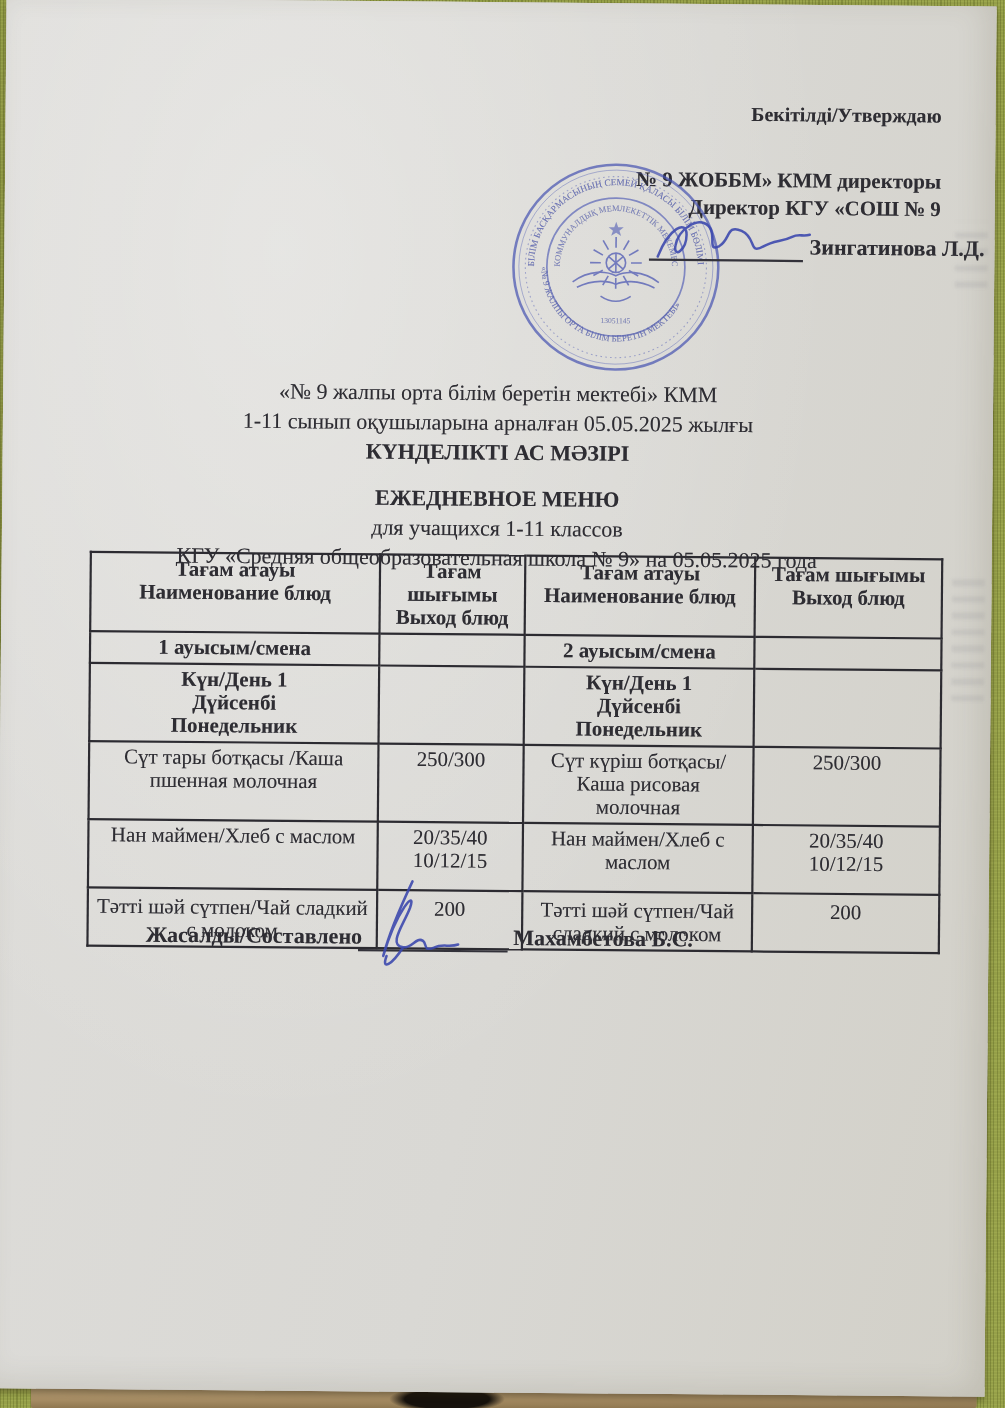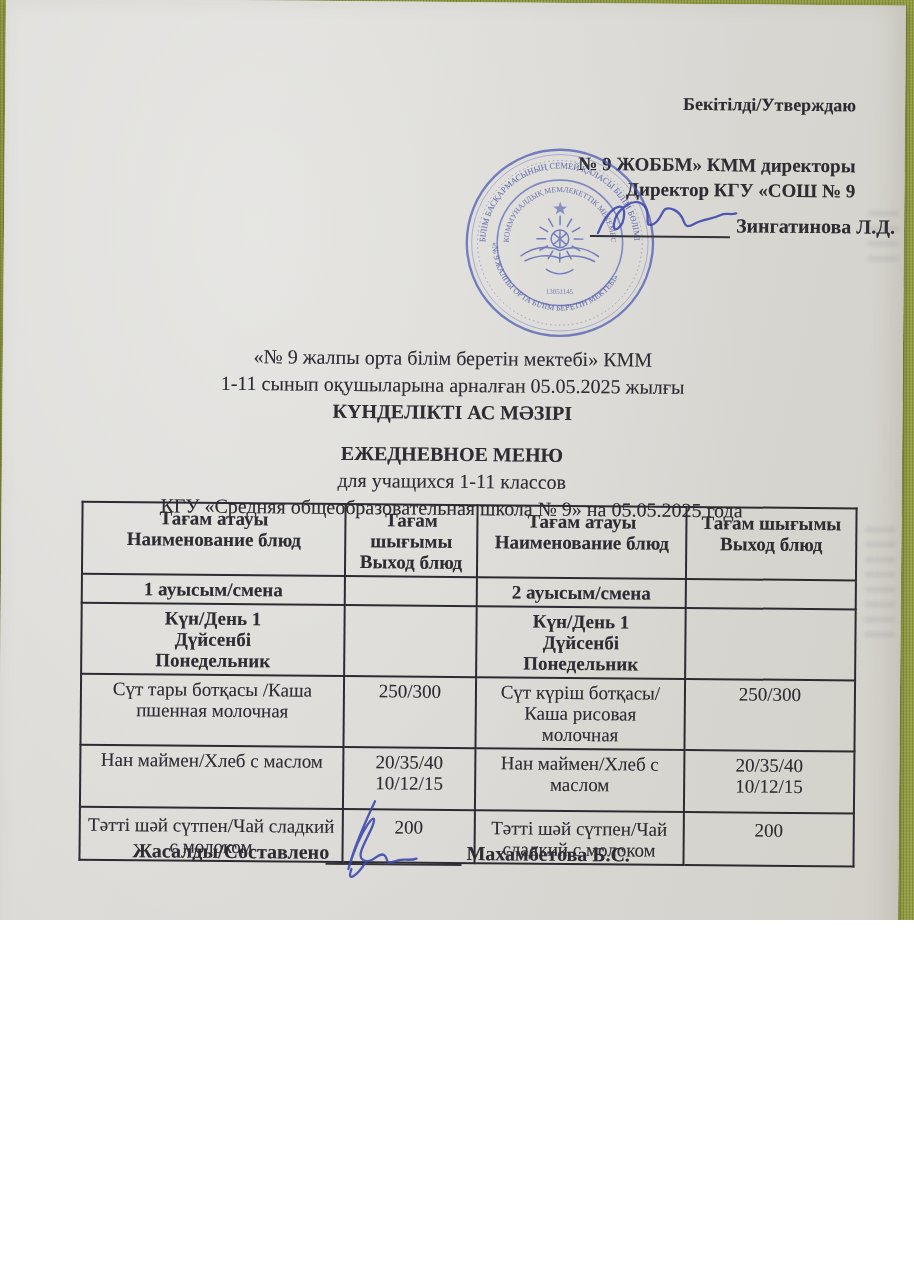--- a/index.html
+++ b/index.html
@@ -1,17 +1,17 @@
 <!DOCTYPE html>
 <html><head>
 <meta charset="utf-8">
 <style>
   html,body{margin:0;padding:0;}
   body{width:914px;height:1280px;overflow:hidden;font-family:"Liberation Serif","DejaVu Serif",serif;}
-  .scene{position:relative;width:914px;height:920px;overflow:hidden;
+  .scene{position:relative;width:914px;height:1280px;overflow:hidden;
     background-color:#96a049;
     background-image:
       repeating-linear-gradient(90deg, rgba(73,82,22,.28) 0 1px, rgba(0,0,0,0) 1px 3px),
       repeating-linear-gradient(0deg, rgba(170,182,88,.35) 0 1px, rgba(0,0,0,0) 1px 3px);
   }
   .table-edge{position:absolute;left:28px;top:1262px;width:860px;height:18px;z-index:0;
     background:
       radial-gradient(ellipse 70px 16px at 44% 55%, #17120d 0 55%, rgba(23,18,13,0) 75%),
       linear-gradient(180deg,#b59c74 0%, #a68c63 60%, #8f7750 100%);
     border-radius:2px;}

